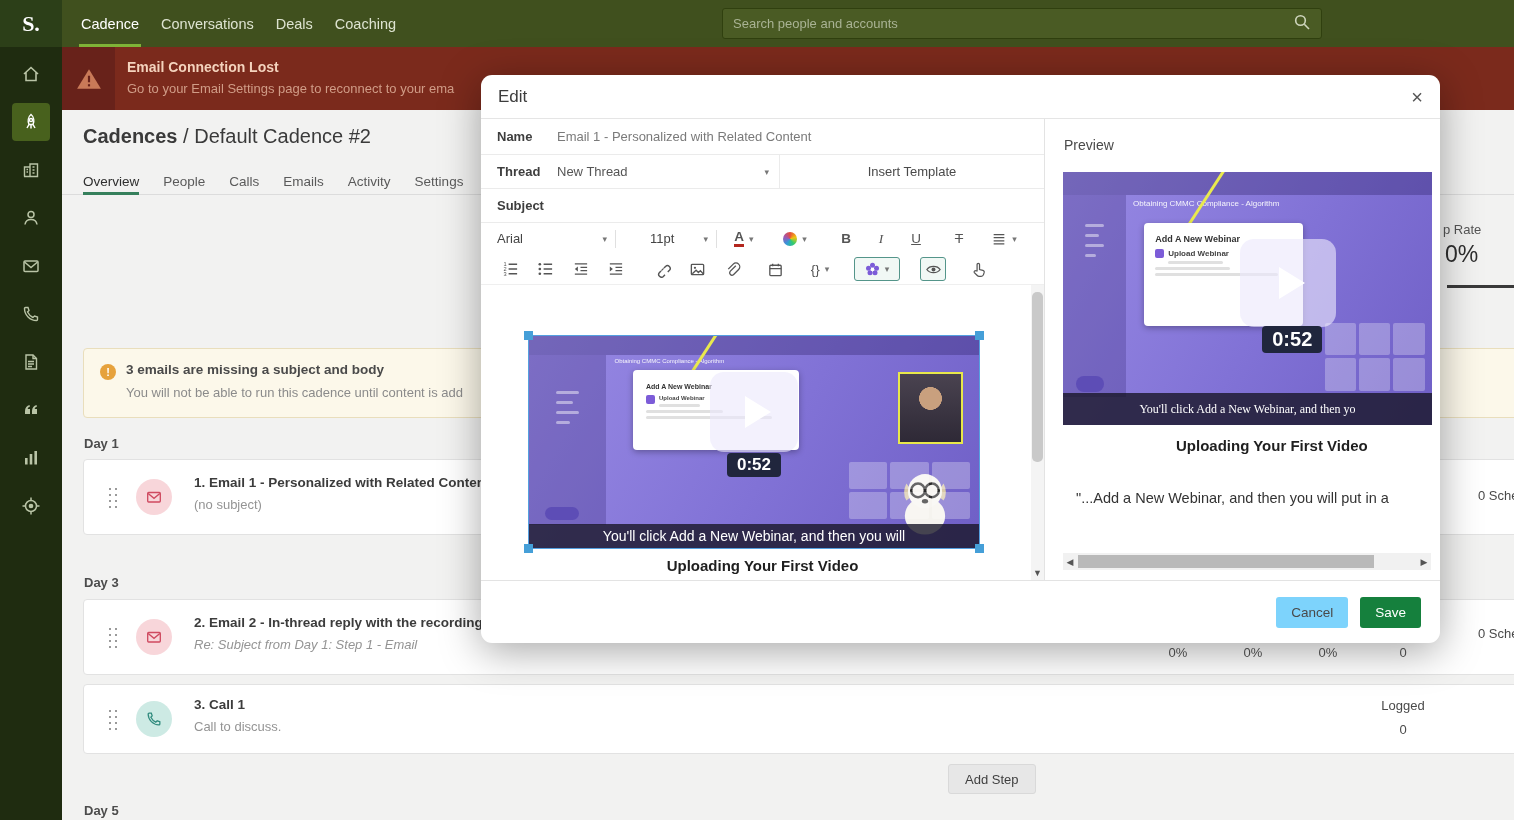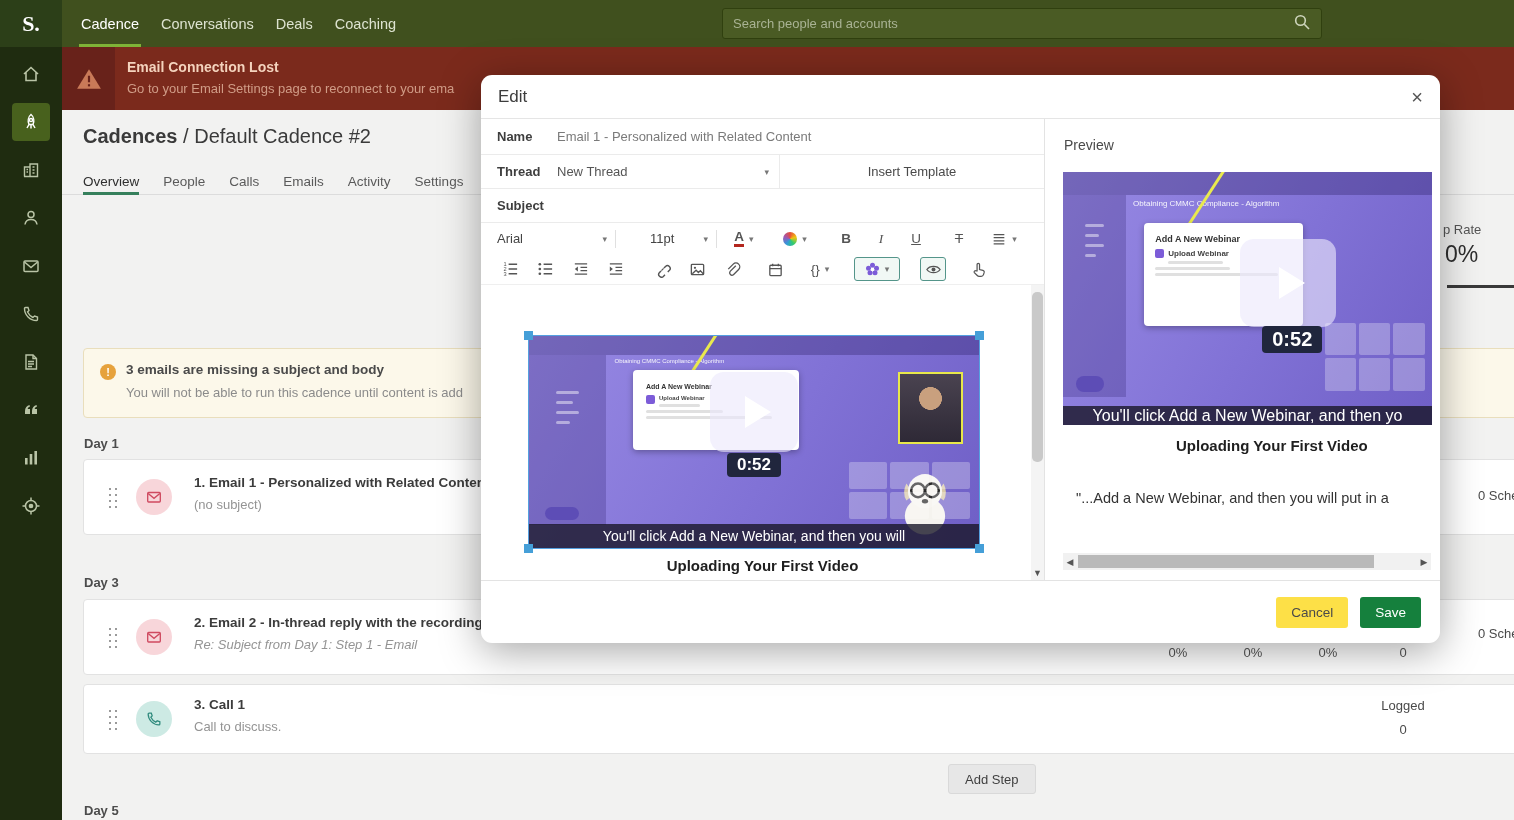--- a/index.html
+++ b/index.html
@@ -139,21 +139,21 @@
                background:radial-gradient(circle at 50% 36%, #c9a07e 0 21%, transparent 22%), linear-gradient(#4a4350,#2e2936); }
   .vt-dog { position:absolute; left:81%; top:62%; width:62px; height:70px; }
   .vt-pill { position:absolute; left:3.5%; bottom:13%; width:7.5%; height:6.5%; background:#5b4bb5; border-radius:8px; opacity:.92; }
   .vt-grid { position:absolute; right:2%; bottom:13.5%; width:27%; height:27%; display:grid;
              grid-template-columns:repeat(3,1fr); grid-template-rows:repeat(2,1fr); gap:3px; }
   .vt-grid i { background:rgba(255,255,255,.28); border-radius:2px; }
   .vt-caption { position:absolute; left:0; right:0; bottom:0; height:24px; background:rgba(25,22,40,.8); color:#fff;
                 font-size:14px; display:flex; align-items:center; justify-content:center; white-space:nowrap; overflow:hidden; }
   .vthumb--lg .vt-play { left:61%; top:44%; width:96px; height:88px; }
   .vthumb--lg .vt-duration { left:54%; top:61%; font-size:20px; }
-  .vthumb--lg .vt-caption { height:19px; font-size:16px; }
+  .vthumb--lg .vt-caption { height:32px; font-size:12px;font-family:Liberation Serif, serif; }
   .vthumb--lg .vt-dialog { left:22%; top:20%; width:43%; height:41%; }
   .vthumb--lg .vt-dialog-title { font-size:9px; } .vthumb--lg .vt-uptitle { font-size:8px; }
   .vthumb--lg .vt-sidetext { font-size:8px; }
   
   .pmenu { position:absolute; left:370px; top:214px; width:169px; background:#fff; border-radius:3px; padding:5px;
            box-shadow:0 3px 12px rgba(0,0,0,.32); z-index:20; }
   .pmenu-item { background:#2b7e61; border-radius:2px; display:flex; align-items:center; gap:8px; padding:7px 10px;
                 color:#fff; font-size:13px; font-weight:bold; cursor:pointer; }
   
   .preview { position:absolute; left:565px; top:44px; right:0; bottom:63px; overflow:hidden; }
@@ -164,21 +164,21 @@
   .hscroll { position:absolute; left:17px; right:9px; top:434px; height:17px; background:#f1f1f1; }
   .h-left, .h-right { position:absolute; top:0; width:14px; height:17px; font-size:9px; color:#555;
                       display:flex; align-items:center; justify-content:center; cursor:pointer; }
   .h-left { left:0; } .h-right { right:0; }
   .h-left::after { content:"◀"; } .h-right::after { content:"▶"; }
   .h-thumb { position:absolute; left:15px; top:2px; width:296px; height:13px; background:#b9b9b9; cursor:pointer; }
   
   .modal-footer { position:absolute; left:0; right:0; bottom:0; height:63px; border-top:1px solid #e3e3e3;
                   display:flex; align-items:center; justify-content:flex-end; gap:12px; padding-right:19px; }
   .btn { font-size:13.5px; padding:8px 15px; border-radius:3px; cursor:pointer; border:0; }
-  .btn-cancel { background:#fde047; color:#4a4a4a; }
+  .btn-cancel { background:#7dd3fc; color:#4a4a4a; }
   .btn-save { background:#15803d; color:#ffffff; }
 </style>
 </head>
 <body>
 
 <div class="sidebar">
   <div class="logo">
       <span>S.</span>
     </div>
   <div class="side-icons">

